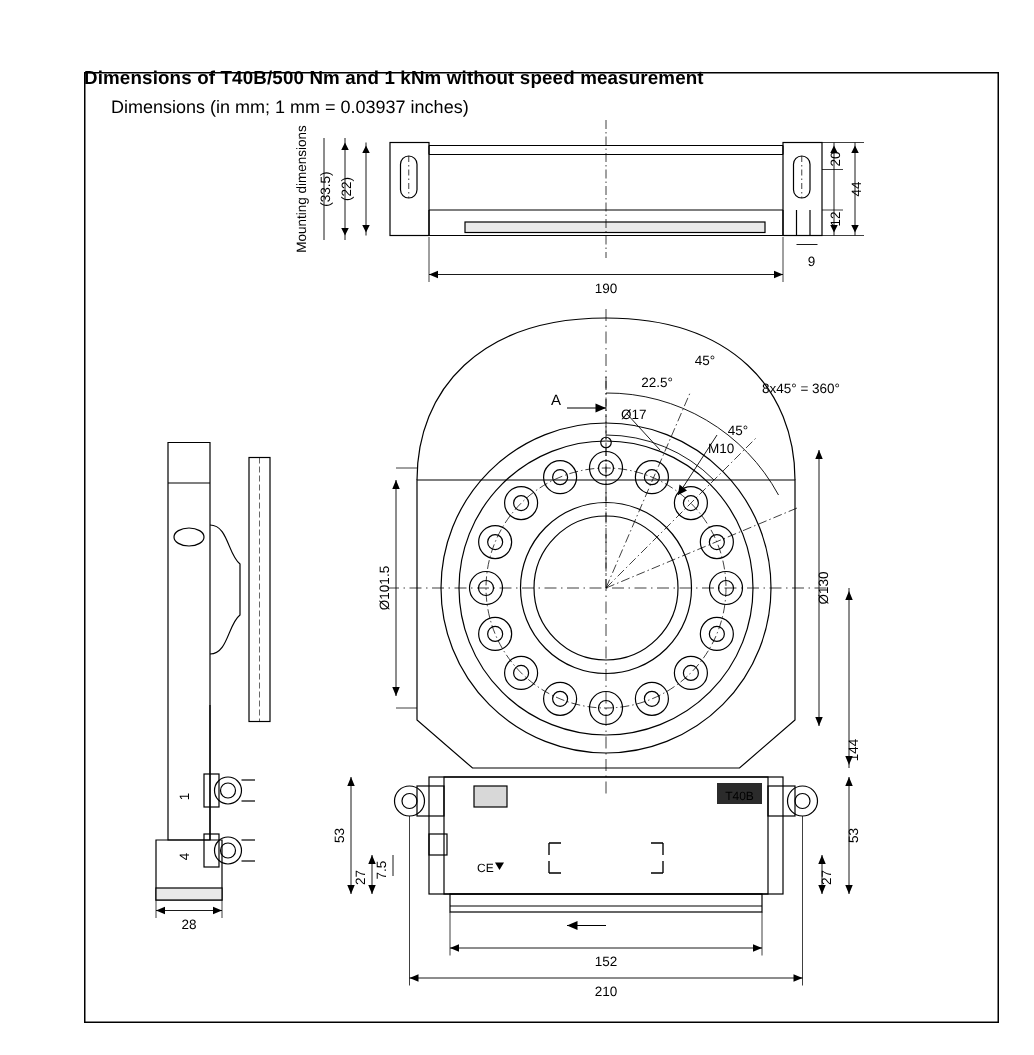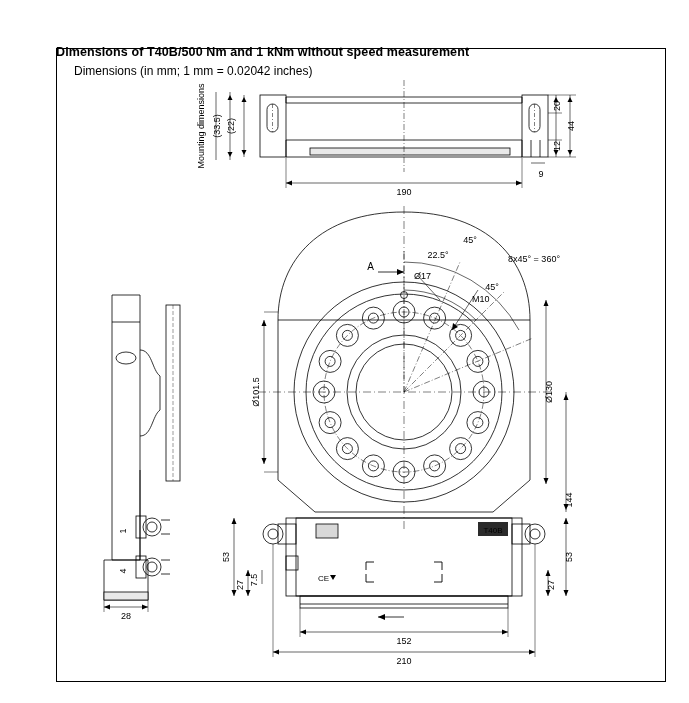--- a/index.html
+++ b/index.html
@@ -71,21 +71,21 @@
 </style>
 </head>
 <body>
 
 <div id="page">
 
   <div id="title">Dimensions of T40B/500 Nm and 1 kNm without speed measurement</div>
 
   <div id="frame"></div>
 
-  <div id="caption">Dimensions (in mm; 1 mm = 0.02042 inches)</div>
+  <div id="caption">Dimensions (in mm; 1 mm = 0.03937 inches)</div>
 
   <svg id="draw" viewBox="0 0 689 703" xmlns="http://www.w3.org/2000/svg">
     <g stroke="#000000" fill="none" stroke-width="0.8">
 
       <g>
 
         <rect x="260" y="95" width="26" height="62"></rect>
 
         <rect x="267" y="104" width="11" height="28" rx="5.5"></rect>
         <line x1="272.5" y1="104" x2="272.5" y2="132" stroke-dasharray="4,2,1,2" stroke-width="0.5"></line>

